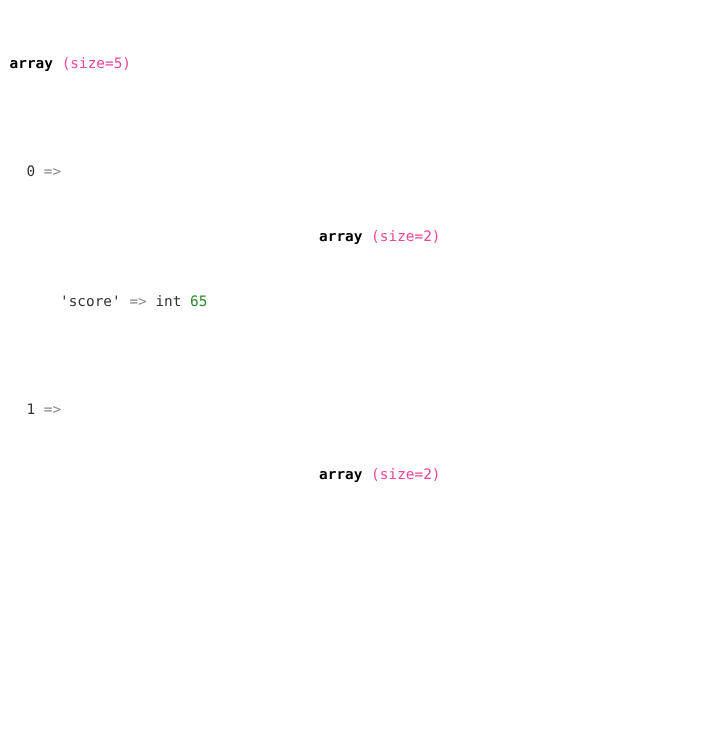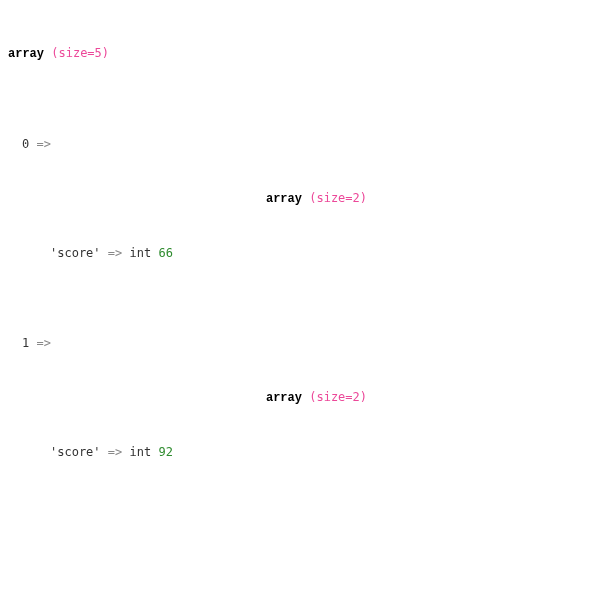--- a/index.html
+++ b/index.html
@@ -8,47 +8,46 @@
     font-family: Menlo, Consolas, "DejaVu Sans Mono", monospace;
     font-size: 12px;
     line-height: 1.5;
     background: #ffffff;
     color: #333;
     width: 605px;
     box-sizing: border-box;
     position: relative;
   }
   .dump { white-space: pre; font-family: inherit; }
-  .kw   { font-weight: bold;  color: #000; font-family: Liberation Mono, monospace; }          
+  .kw   { font-weight: bold;  color: #000; }          
   .size { color: #ec4899; }          
   .num  { color: #2e8b2e; }                            
   .str  { color: #b22222; }                            
   .idx  { color: #333; }
   .arrow{ color: #888; }
   .key  { color: #333; }
   .in0 { padding-left: 0; }
   .in1 { padding-left: 14px; }
   .in2 { padding-left: 28px; text-align: center; }
   .in3 { padding-left: 42px; }
 </style>
 </head>
 <body>
 
 <div class="dump">
   <div class="in0"><span class="kw">array</span> <span class="size"><span>(size=</span><span>5</span><span>)</span></span></div>
 
   
   <div class="in1"><span class="idx">0</span> <span class="arrow">=&gt;</span></div>
   <div class="in2"><span class="kw">array</span> <span class="size"><span>(size=</span><span>2</span><span>)</span></span></div>
-  <div class="in3"><span class="key">'score'</span> <span class="arrow">=&gt;</span> <span>int</span> <span class="num">66</span></div>
+  <div class="in3"><span class="key">'score'</span> <span class="arrow">=&gt;</span> <span>int</span> <span class="num">65</span></div>
 
   
   <div class="in1"><span class="idx">1</span> <span class="arrow">=&gt;</span></div>
   <div class="in2"><span class="kw">array</span> <span class="size"><span>(size=</span><span>2</span><span>)</span></span></div>
-  <div class="in3"><span class="key">'score'</span> <span class="arrow">=&gt;</span> <span>int</span> <span class="num">92</span></div>
 
   
   
   
   
   
 
   
   
   

